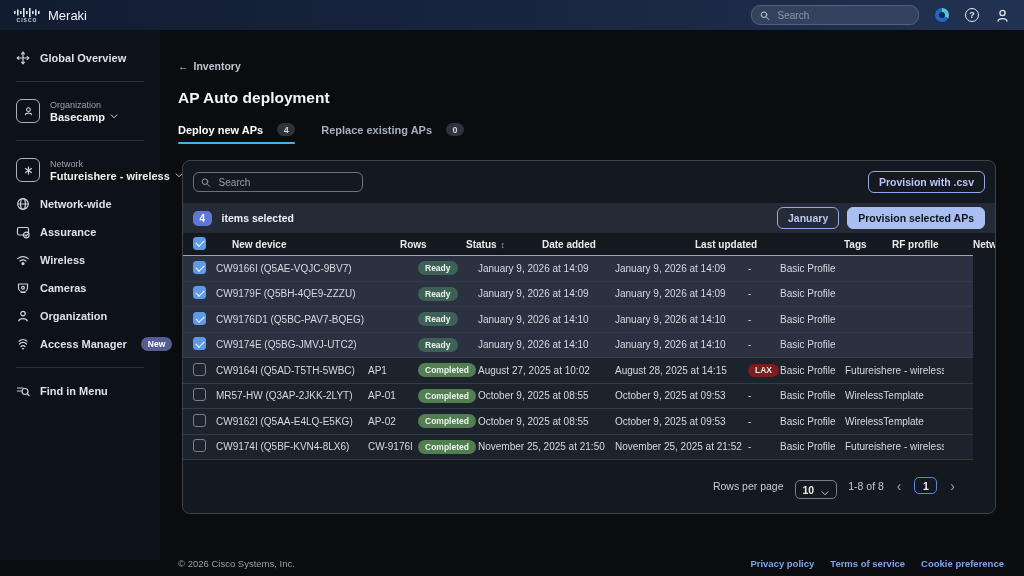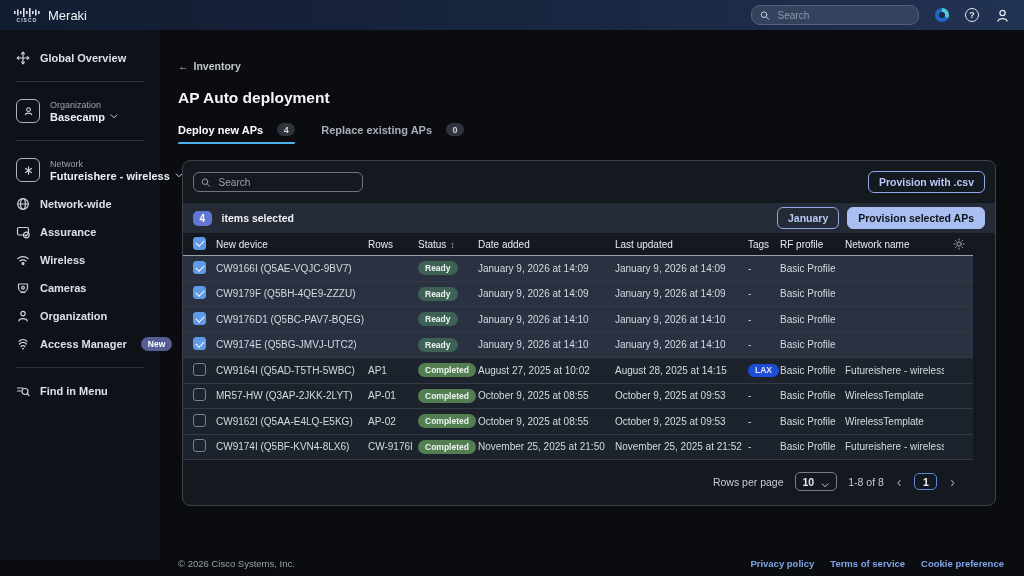--- a/index.html
+++ b/index.html
@@ -53,38 +53,38 @@
   .btn-outline{border:1px solid #93a7ea;color:#b9c7f5;background:transparent;padding:4px 10px;}
   .btn-primary{border:1px solid #a9bff2;background:#a9bff2;color:#0e1218;padding:4px 10px;}
 
   .selection-bar{background:#242b37;display:flex;align-items:center;gap:10px;padding:4px 10px;}
   .count-badge{background:#6077d4;color:#fff;font-size:10px;font-weight:700;border-radius:5px;padding:2px 6.5px;}
   .sel-label{color:#eef1f5;font-size:10.5px;font-weight:700;}
   .sel-actions{margin-left:auto;display:flex;gap:8px;align-items:center;}
 
   
   .table{--cols:33px 152px 50px 60px 137px 133px 32px 65px 99px 1fr;margin-right:22px;}
-  .thead{display:grid;grid-template-columns:var(--cols);align-items:center;height:22px;color:#e8ebf0;font-size:10px;font-weight:400;border-bottom:1.5px solid #9aa2b0;}
+  .thead{display:grid;grid-template-columns:var(--cols);align-items:center;height:22px;color:#e8ebf0;font-size:10px;font-weight:700;border-bottom:1.5px solid #9aa2b0;gap:16px;}
   .trow{display:grid;grid-template-columns:var(--cols);align-items:center;height:24.5px;background:#1d232c;border-bottom:1px solid #343b46;font-size:10px;color:#d5dae1;cursor:pointer;}
   .trow.row-selected{background:#2a3140;}
   .cell{white-space:nowrap;overflow:hidden;}
   .cell.ovis{overflow:visible;}
   .cb{display:inline-block;width:13px;height:13px;border:1.5px solid #79818d;border-radius:3px;box-sizing:border-box;margin-left:10px;position:relative;cursor:pointer;background:transparent;}
   .cb.checked{background:#5f9ae6;border-color:#5f9ae6;}
   .cb.checked::after{content:'';position:absolute;left:2.2px;top:2.8px;width:6.5px;height:3.5px;border-left:1.6px solid #fff;border-bottom:1.6px solid #fff;transform:rotate(-45deg);}
   .sort-icon{color:#aab1bc;font-size:9px;margin-left:4px;}
   .status-badge{display:inline-block;border-radius:9px;padding:2px 7px;font-size:8.5px;font-weight:700;color:#edf4ef;}
   .badge-ready{background:#3e6156;}
   .badge-completed{background:#527e52;}
-  .tag-pill{background:#1d4ed8;border-radius:8px;padding:1.5px 7px;font-size:8.5px;font-weight:700;color:#e3e6eb;}
+  .tag-pill{background:#7f1d1d;border-radius:8px;padding:1.5px 7px;font-size:8.5px;font-weight:700;color:#e3e6eb;}
   .gear-cell{justify-self:end;padding-right:8px;display:flex;align-items:center;cursor:pointer;}
 
   
   .pagination{display:flex;align-items:center;justify-content:flex-end;gap:11px;padding:12px 38px 14px 0;color:#c6ccd4;font-size:10.5px;}
-  .pp-select{border:1px solid #767e8a;border-radius:5px;padding:2.5px 7px;display:flex;align-items:flex-end;gap:7px;color:#e5e8ed;font-weight:600;cursor:pointer;}
+  .pp-select{border:1px solid #767e8a;border-radius:5px;padding:2.5px 7px;display:flex;align-items:flex-end;gap:7px;color:#e5e8ed;font-weight:600;cursor:pointer;margin-top:8px;}
   .page-box{border:1.5px solid #5b87d8;border-radius:5px;padding:1.5px 7.5px;color:#eef1f5;font-weight:600;cursor:pointer;}
   .pg-chev{color:#9aa1ab;font-size:14px;line-height:1;cursor:pointer;padding:0 2px;}
 
   
   .page-footer{position:absolute;left:160px;right:0;bottom:0;height:26px;display:flex;align-items:center;padding:0 20px 0 18px;box-sizing:border-box;font-size:9.5px;color:#9aa1ab;}
   .footer-links{margin-left:auto;display:flex;gap:16px;}
   .footer-links span{color:#7fa6ea;font-weight:700;cursor:pointer;}
 
   svg.icon{stroke:#ced3da;fill:none;stroke-width:1.2;stroke-linecap:round;stroke-linejoin:round;}
 </style>

